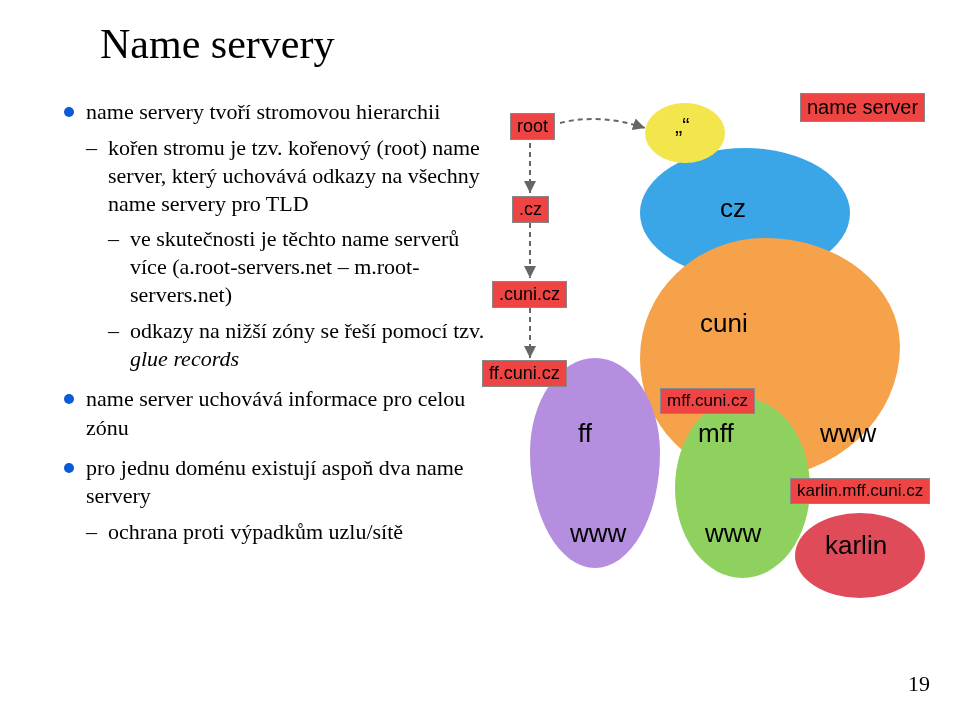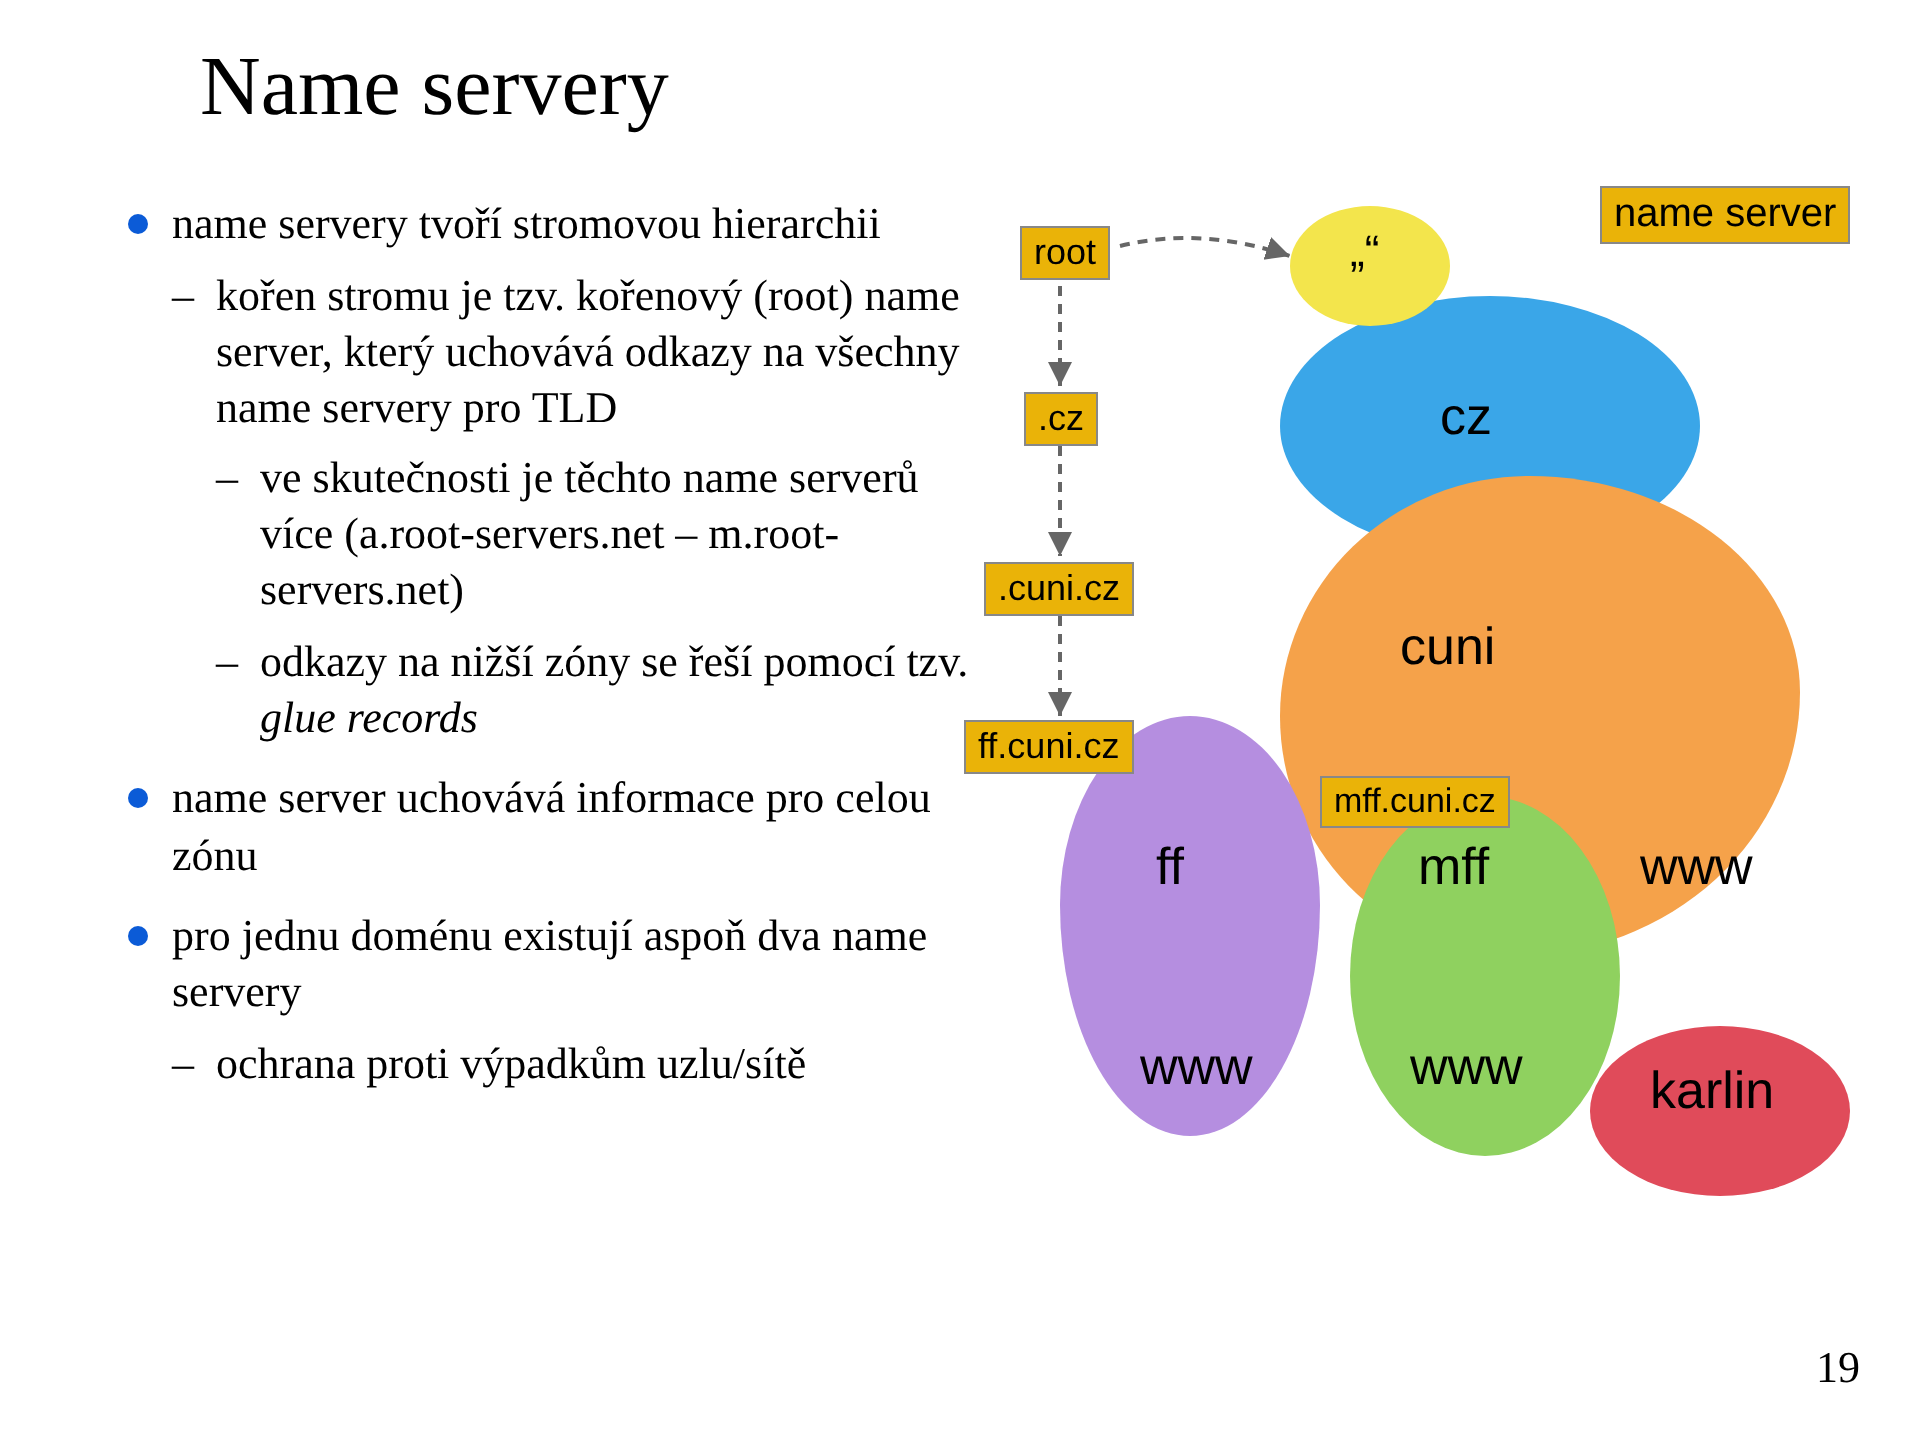--- a/index.html
+++ b/index.html
@@ -67,21 +67,21 @@
     position: absolute;
     left: 0;
     top: 0;
   }
   em.it { font-style: italic; }
 
   
   .dbox {
     position: absolute;
     border: 1px solid #888;
-    background: #eab308;
+    background: #ef4444;
     font-family: Arial, Helvetica, sans-serif;
     font-size: 18px;
     padding: 2px 6px;
     white-space: nowrap;
   }
   .dlabel {
     position: absolute;
     font-family: Arial, Helvetica, sans-serif;
     font-size: 26px;
     color: #000;
@@ -167,27 +167,28 @@
         <path d="M40,125 L40,180" class="arrow" stroke-dasharray="5,4" marker-end="url(#arrh)"></path>
 
         <path d="M40,210 L40,260" class="arrow" stroke-dasharray="5,4" marker-end="url(#arrh)"></path>
       </svg>
 
       <div class="dbox" style="left:20px; top:15px;">root</div>
       <div class="dbox" style="left:22px; top:98px;text-align:right;">.cz</div>
       <div class="dbox" style="left:2px; top:183px;">.cuni.cz</div>
       <div class="dbox" style="left:-8px; top:262px;">ff.cuni.cz</div>
       <div class="dbox" style="left:170px; top:290px; font-size:17px;">mff.cuni.cz</div>
+      <div class="dbox" style="left:300px; top:380px; font-size:17px;">karlin.mff.cuni.cz</div>
       <div class="dbox" style="left:310px; top:-5px; font-size:20px;">name server</div>
 
       <div class="dlabel" style="left:185px; top:15px; font-size:22px;">„“</div>
       <div class="dlabel" style="left:230px; top:95px;">cz</div>
       <div class="dlabel" style="left:210px; top:210px;">cuni</div>
       <div class="dlabel" style="left:88px; top:320px;">ff</div>
-      <div class="dlabel" style="left:219px; top:320px;text-align:right;">mff</div>
+      <div class="dlabel" style="left:208px; top:320px;text-align:right;">mff</div>
       <div class="dlabel" style="left:330px; top:320px;">www</div>
       <div class="dlabel" style="left:80px; top:420px;">www</div>
       <div class="dlabel" style="left:215px; top:420px;">www</div>
       <div class="dlabel" style="left:335px; top:432px;">karlin</div>
 
     </div>
   </div>
 
   <div class="page-num">19</div>
 </div>

